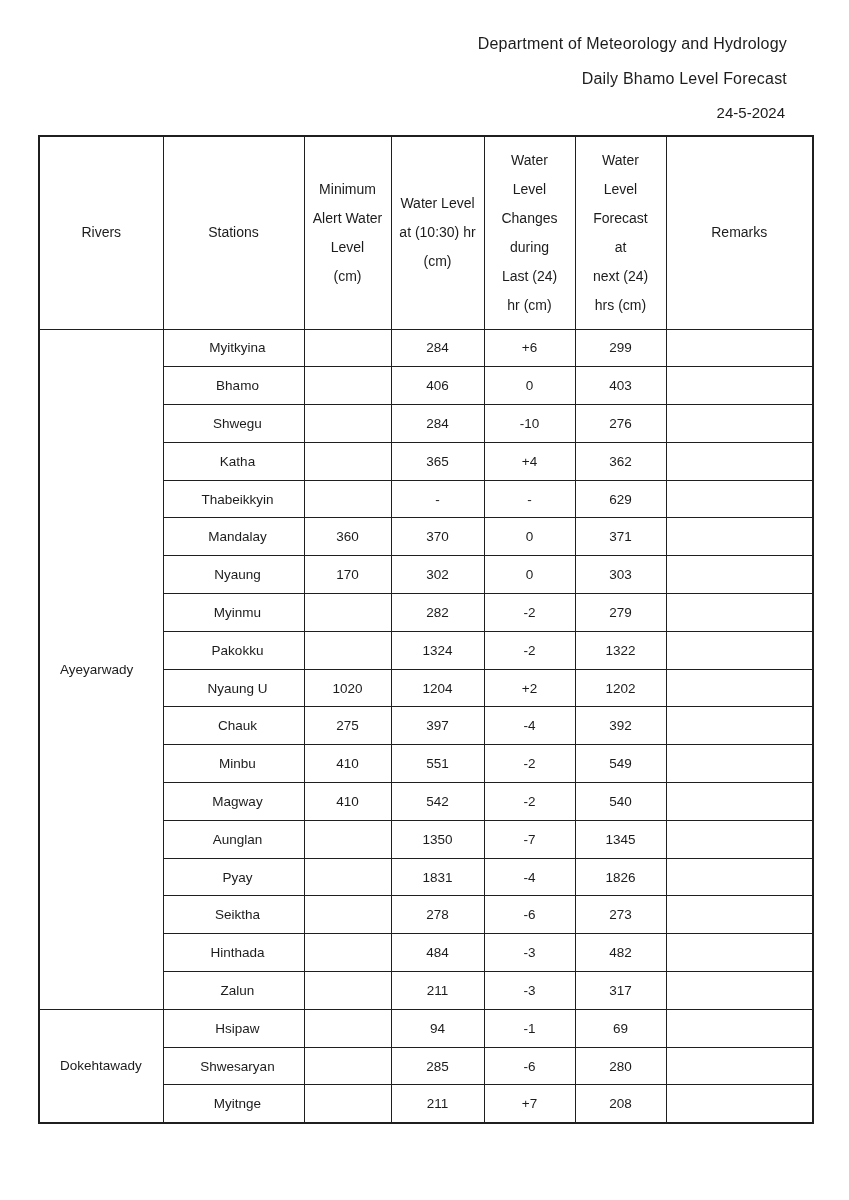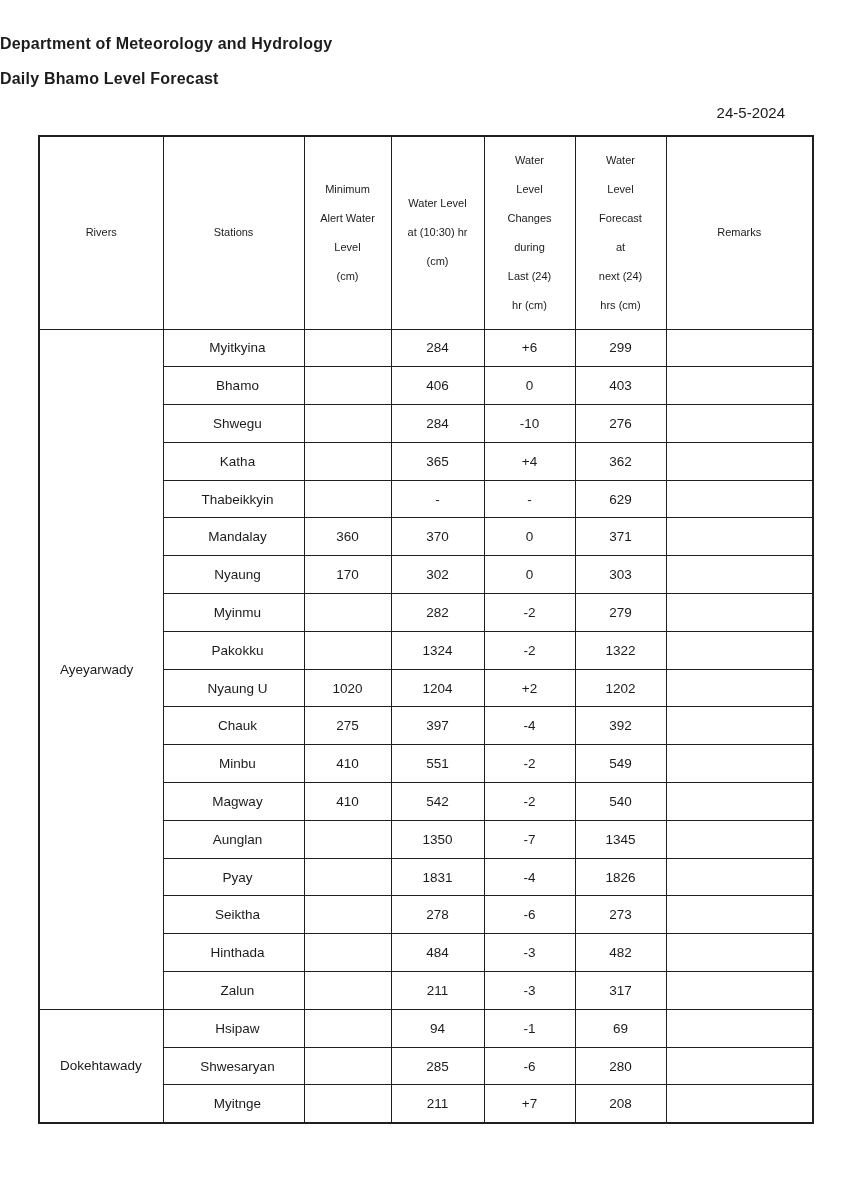--- a/index.html
+++ b/index.html
@@ -9,23 +9,23 @@
     background: #ffffff;
     font-family: "Liberation Sans", "DejaVu Sans", sans-serif;
     color: #1c1c1c;
     position: relative;
     overflow: hidden;
   }
   .doc-title {
     position: absolute;
     left: 0;
     width: 787px;
-    text-align: left;
+    text-align: right;
     font-size: 16px;
-    font-weight: bold;
+    font-weight: normal;
     letter-spacing: 0.2px;
   }
   .doc-title.line1 { top: 35px; }
   .doc-title.line2 { top: 70px; }
   .doc-date {
     position: absolute;
     top: 104px;
     right: 64px;
     font-size: 15px;
     margin-left: 24px;
@@ -44,21 +44,21 @@
     vertical-align: middle;
     overflow: hidden;
   }
   table.wl-table { border: 2px solid #1f1f1f; }
   .wl-table thead tr { height: 193px; }
   .wl-table th {
     font-weight: normal;
     text-align: center;
     white-space: pre-line;
     line-height: 29px;
-    font-size: 11px;
+    font-size: 14px;
     margin-left: 16px;
   }
   .wl-table tbody tr { height: 37.8px; }
   .wl-table td.cell-river {
     text-align: left;
     padding-left: 20px;
     font-size: 13.5px;
   }
   .wl-table td.cell-station {
     text-align: center;

